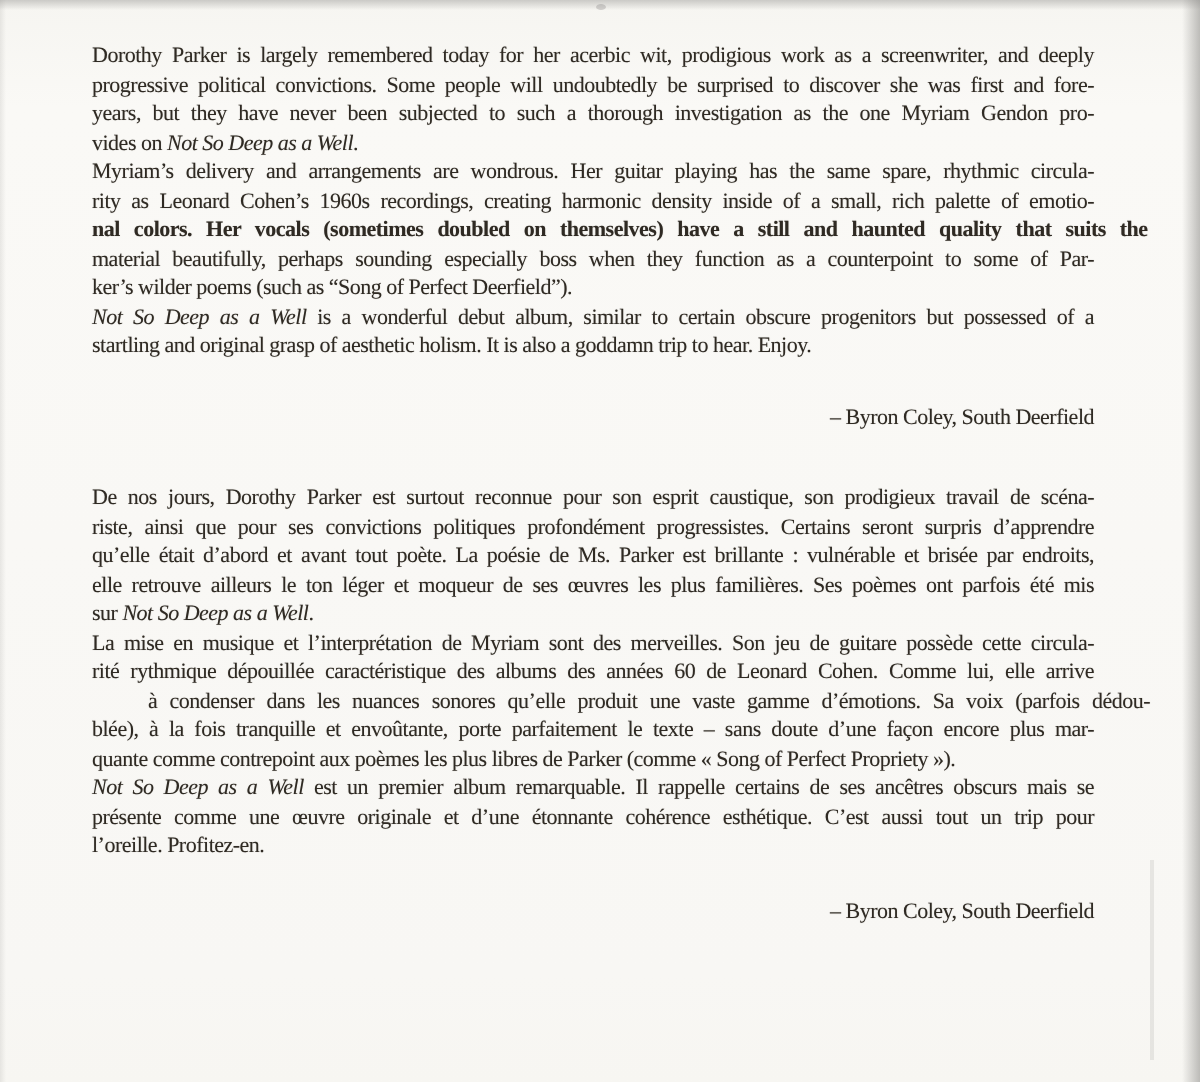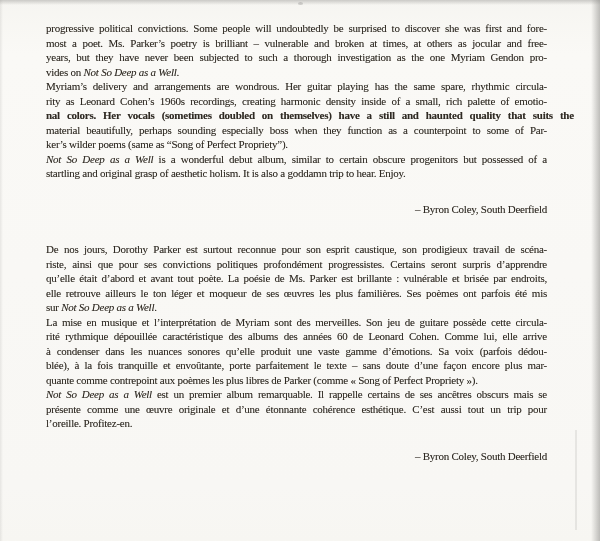--- a/index.html
+++ b/index.html
@@ -56,51 +56,51 @@
 <div class="edge-top"></div>
 <div class="edge-right"></div>
 <div class="edge-left"></div>
 <div class="artifact-dot"></div>
 <div class="artifact-streak"></div>
 
 <main class="notes">
 
   <section>
     <div class="para">
+        <div class="line"><span class="ln" style="word-spacing: 2.54883px;">Dorothy Parker is largely remembered today for her acerbic wit, prodigious work as a screenwriter, and deeply</span></div>
         <div class="line"><span class="ln" style="word-spacing: 2.51771px;">progressive political convictions. Some people will undoubtedly be surprised to discover she was first and fore-</span></div>
-        <div class="line"><span class="ln" style="word-spacing: 3.19572px;">most a poet. Ms. Parker’s poetry is brilliant – vulnerable and broken at times, at others as jocular and free-</span></div>
         <div class="line"><span class="ln" style="word-spacing: 3.32812px;">years, but they have never been subjected to such a thorough investigation as the one Myriam Gendon pro-</span></div>
         <div class="line last"><span class="ln">vides on <i>Not So Deep as a Well</i>.</span></div>
       </div>
     <div class="para">
         <div class="line"><span class="ln" style="word-spacing: 3.58036px;">Myriam’s delivery and arrangements are wondrous. Her guitar playing has the same spare, rhythmic circula-</span></div>
         <div class="line"><span class="ln" style="word-spacing: 2.90332px;">rity as Leonard Cohen’s 1960s recordings, creating harmonic density inside of a small, rich palette of emotio-</span></div>
         <div class="line"><span class="ln" style="word-spacing: 4.50781px; font-weight: bold;">nal colors. Her vocals (sometimes doubled on themselves) have a still and haunted quality that suits the</span></div>
         <div class="line"><span class="ln" style="word-spacing: 3.63854px;">material beautifully, perhaps sounding especially boss when they function as a counterpoint to some of Par-</span></div>
-        <div class="line last"><span class="ln">ker’s wilder poems (same as “Song of Perfect Propriety”).</span></div>
+        <div class="line last"><span class="ln">ker’s wilder poems (such as “Song of Perfect Deerfield”).</span></div>
       </div>
     <div class="para">
         <div class="line"><span class="ln" style="word-spacing: 2.84293px;"><i>Not So Deep as a Well</i> is a wonderful debut album, similar to certain obscure progenitors but possessed of a</span></div>
         <div class="line last"><span class="ln">startling and original grasp of aesthetic holism. It is also a goddamn trip to hear. Enjoy.</span></div>
       </div>
     <div class="signature sig-en">– Byron Coley, South Deerfield</div>
   </section>
 
   <section class="section-fr">
     <div class="para">
         <div class="line"><span class="ln" style="word-spacing: 3.07812px;">De nos jours, Dorothy Parker est surtout reconnue pour son esprit caustique, son prodigieux travail de scéna-</span></div>
         <div class="line"><span class="ln" style="word-spacing: 3.5026px;">riste, ainsi que pour ses convictions politiques profondément progressistes. Certains seront surpris d’apprendre</span></div>
         <div class="line"><span class="ln" style="word-spacing: 2.02467px;">qu’elle était d’abord et avant tout poète. La poésie de Ms. Parker est brillante : vulnérable et brisée par endroits,</span></div>
         <div class="line"><span class="ln" style="word-spacing: 2.40789px;">elle retrouve ailleurs le ton léger et moqueur de ses œuvres les plus familières. Ses poèmes ont parfois été mis</span></div>
         <div class="line last"><span class="ln">sur <i>Not So Deep as a Well</i>.</span></div>
       </div>
     <div class="para">
         <div class="line"><span class="ln" style="word-spacing: 2.35386px;">La mise en musique et l’interprétation de Myriam sont des merveilles. Son jeu de guitare possède cette circula-</span></div>
         <div class="line"><span class="ln" style="word-spacing: 3.02917px; text-align: right;">rité rythmique dépouillée caractéristique des albums des années 60 de Leonard Cohen. Comme lui, elle arrive</span></div>
-        <div class="line"><span class="ln" style="word-spacing: 3.60833px;">à condenser dans les nuances sonores qu’elle produit une vaste gamme d’émotions. Sa voix (parfois dédou-</span></div>
+        <div class="line"><span class="ln" style="word-spacing: 3.60833px; margin-left: 28px;">à condenser dans les nuances sonores qu’elle produit une vaste gamme d’émotions. Sa voix (parfois dédou-</span></div>
         <div class="line"><span class="ln" style="word-spacing: 2.79427px;">blée), à la fois tranquille et envoûtante, porte parfaitement le texte – sans doute d’une façon encore plus mar-</span></div>
         <div class="line last"><span class="ln">quante comme contrepoint aux poèmes les plus libres de Parker (comme « Song of Perfect Propriety »).</span></div>
       </div>
     <div class="para">
         <div class="line"><span class="ln" style="word-spacing: 2.5699px;"><i>Not So Deep as a Well</i> est un premier album remarquable. Il rappelle certains de ses ancêtres obscurs mais se</span></div>
         <div class="line"><span class="ln" style="word-spacing: 3.87083px;">présente comme une œuvre originale et d’une étonnante cohérence esthétique. C’est aussi tout un trip pour</span></div>
         <div class="line last"><span class="ln">l’oreille. Profitez-en.</span></div>
       </div>
     <div class="signature sig-fr">– Byron Coley, South Deerfield</div>
   </section>

